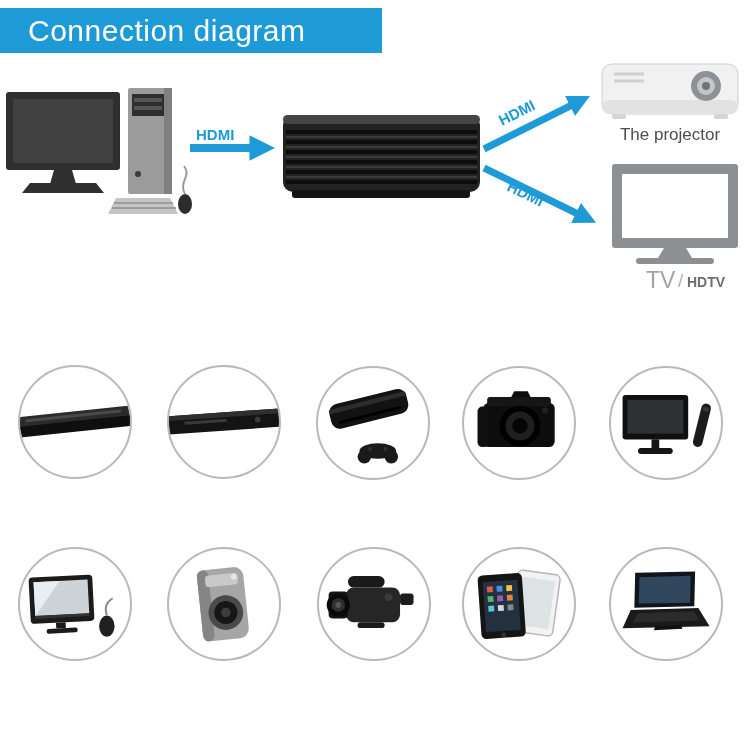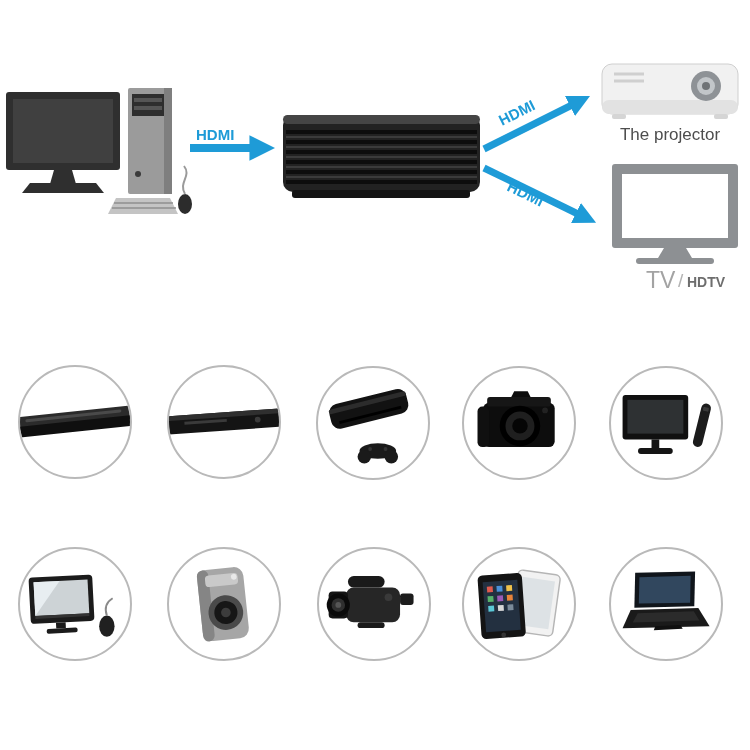--- a/index.html
+++ b/index.html
@@ -17,20 +17,23 @@
   .hdtv-text{fill:#6e6e6e;font-size:14px;font-weight:bold;}
   .circle{position:absolute;width:114px;height:114px;box-sizing:border-box;
           border:2px solid #b9b9b9;border-radius:50%;background:#fff;overflow:hidden;}
   .circle svg{width:100%;height:100%;display:block;}
 </style>
 </head>
 <body>
 
 <div class="stage">
 
+  <div class="header">
+    <span>Connection diagram</span>
+  </div>
 
   <svg class="diagram" viewBox="0 0 750 270">
     <defs>
       <marker id="ah" viewBox="0 0 10 10" refX="1" refY="5" markerWidth="3.2" markerHeight="3.2" orient="auto">
         <path d="M0,0 L10,5 L0,10 z" fill="#1e9bd7"></path>
       </marker>
     </defs>
 
     <g>
       <rect x="6" y="40" width="114" height="78" rx="3" fill="#2f2f2f"></rect>

